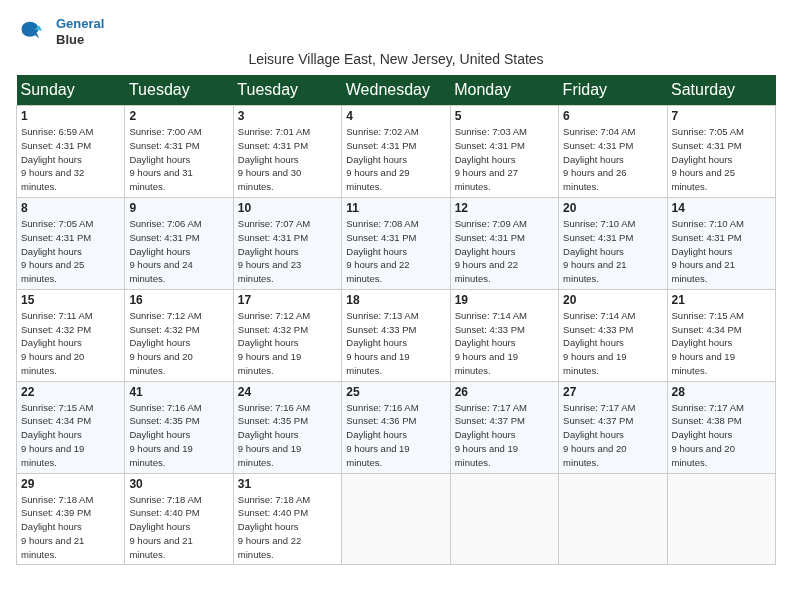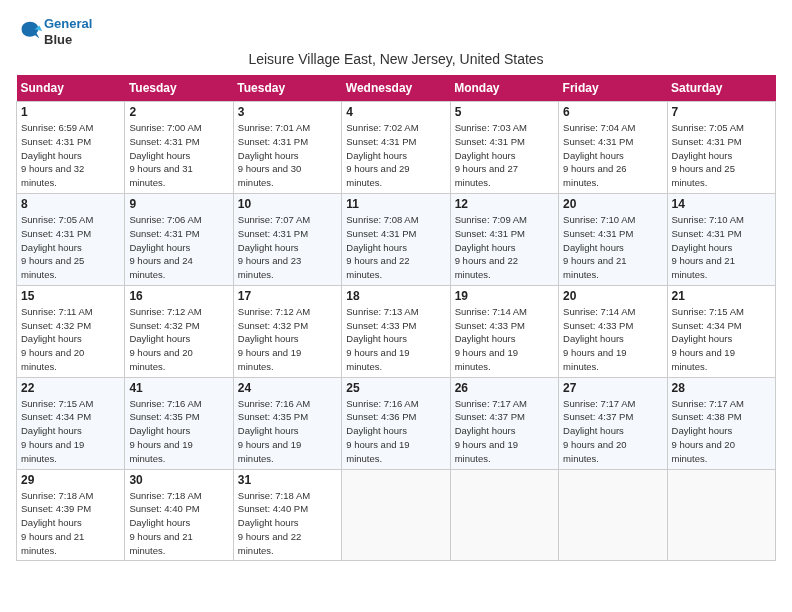--- a/index.html
+++ b/index.html
@@ -12,21 +12,21 @@
     }
     .header-section {
       display: flex;
       justify-content: space-between;
       align-items: flex-start;
       margin-bottom: 4px;
     }
     .logo {
       display: flex;
       align-items: center;
-      gap: 0;
+      gap: 12px;
     }
     .logo-text {
       font-size: 13px;
       font-weight: bold;
       color: #333;
       line-height: 1.2;
     }
     .logo-blue { color: #1a6faf; }
     .logo-icon {
       width: 28px;
@@ -43,26 +43,26 @@
       font-size: 14px;
       color: #333;
       margin-bottom: 8px;
     }
     .calendar {
       width: 100%;
       border-collapse: collapse;
       font-size: 10.5px;
     }
     .calendar th {
-      background-color: #be185d;
+      background-color: #14532d;
       color: white;
       padding: 6px 4px;
       text-align: left;
-      font-size: 12px;
-      font-weight: bold;
+      font-size: 16px;
+      font-weight: normal;
     }
     .calendar td {
       border: 1px solid #ccc;
       vertical-align: top;
       padding: 3px 4px;
       width: calc(100% / 7);
       height: 80px;
       background: #fff;
     }
     .calendar tr:nth-child(even) td {

